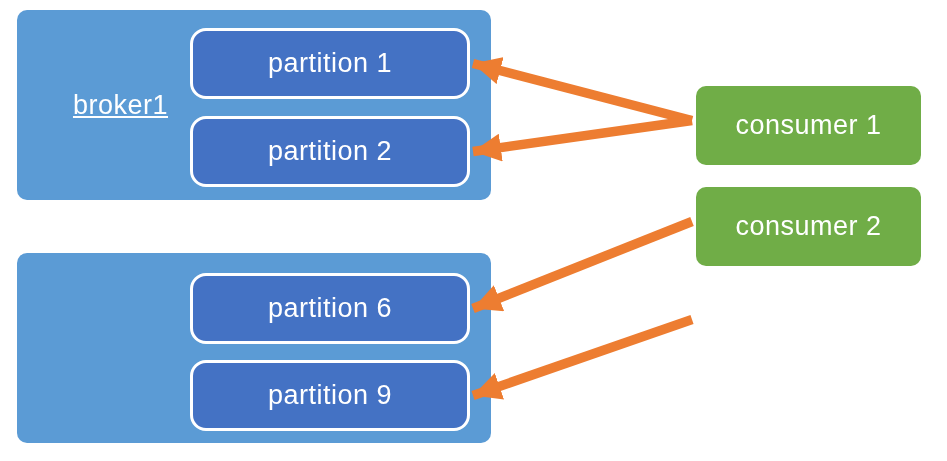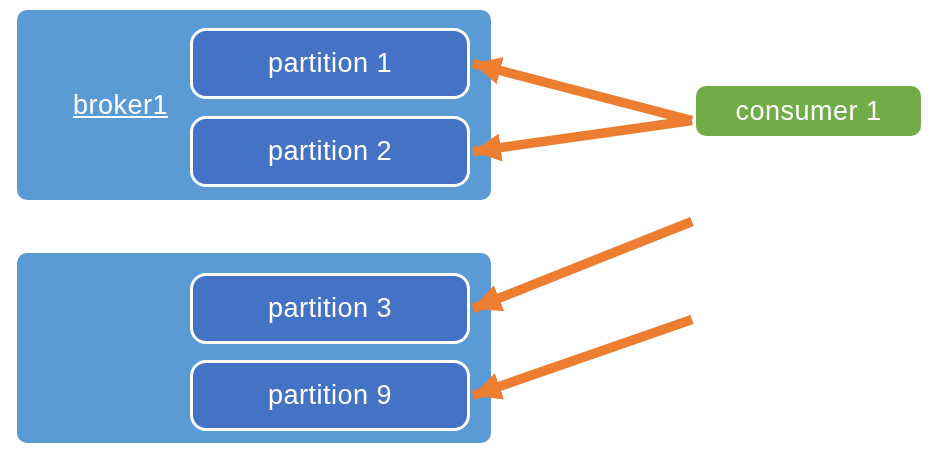--- a/index.html
+++ b/index.html
@@ -50,21 +50,21 @@
     justify-content: center;
     color: var(--text, #ffffff);
     font-size: 27px;
     letter-spacing: 0.5px;
     white-space: nowrap;
   }
   .consumer {
     position: absolute;
     left: 696px;
     width: 225px;
-    height: 50px;
+    height: 79px;
     background: var(--consumer-fill, #70AD47);
     border-radius: 10px;
     display: flex;
     align-items: center;
     justify-content: center;
     color: var(--text, #ffffff);
     font-size: 27px;
     letter-spacing: 0.5px;
     white-space: nowrap;
   }
@@ -88,25 +88,26 @@
 
 <div id="canvas">
 
   <div class="broker" style="top:10px">
     <div class="broker-label">broker1</div>
     <div class="partition" style="top:18px">partition 1</div>
     <div class="partition" style="top:106px">partition 2</div>
   </div>
 
   <div class="broker" style="top:253px">
-    <div class="partition" style="top:20px">partition 3</div>
+    <div class="partition" style="top:20px">partition 6</div>
     <div class="partition" style="top:107px">partition 9</div>
   </div>
 
   <div class="consumer" style="top:86px">consumer 1</div>
+  <div class="consumer" style="top:187px">consumer 2</div>
 
   <svg id="arrow-svg" viewBox="0 0 947 461" xmlns="http://www.w3.org/2000/svg">
     <defs>
       <marker id="ah" viewBox="0 0 10 10" refX="10" refY="5" markerWidth="28" markerHeight="28" markerUnits="userSpaceOnUse" orient="auto">
         <path d="M0,0 L10,5 L0,10 z"></path>
       </marker>
     </defs>
   <line x1="692" y1="120.5" x2="473" y2="63.5" class="arrow-line" marker-end="url(#ah)"></line>
       <line x1="692" y1="120.5" x2="473" y2="151.5" class="arrow-line" marker-end="url(#ah)"></line>
       <line x1="692" y1="221.5" x2="473" y2="308.5" class="arrow-line" marker-end="url(#ah)"></line>

